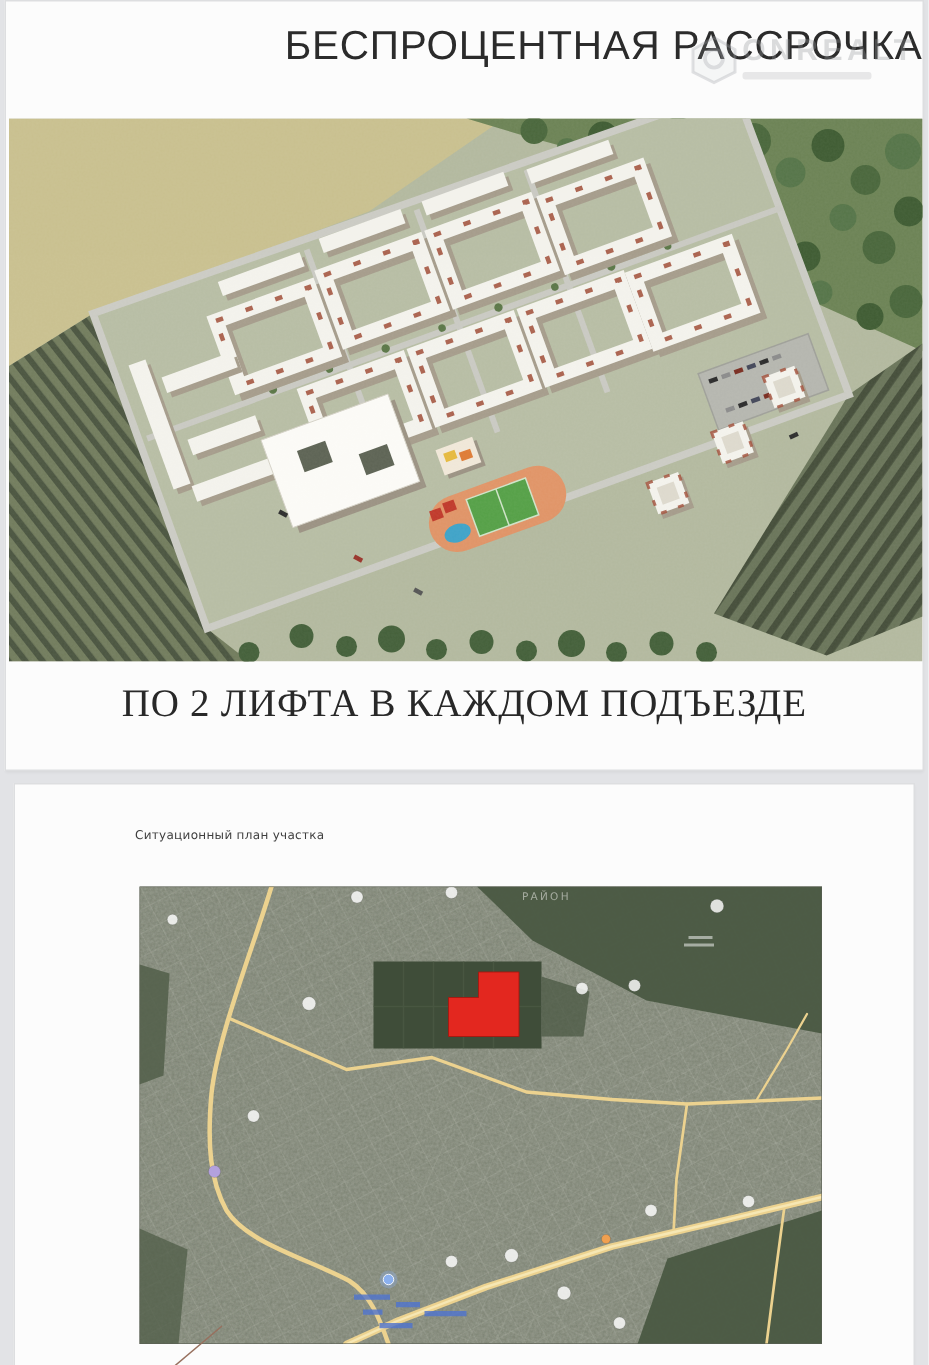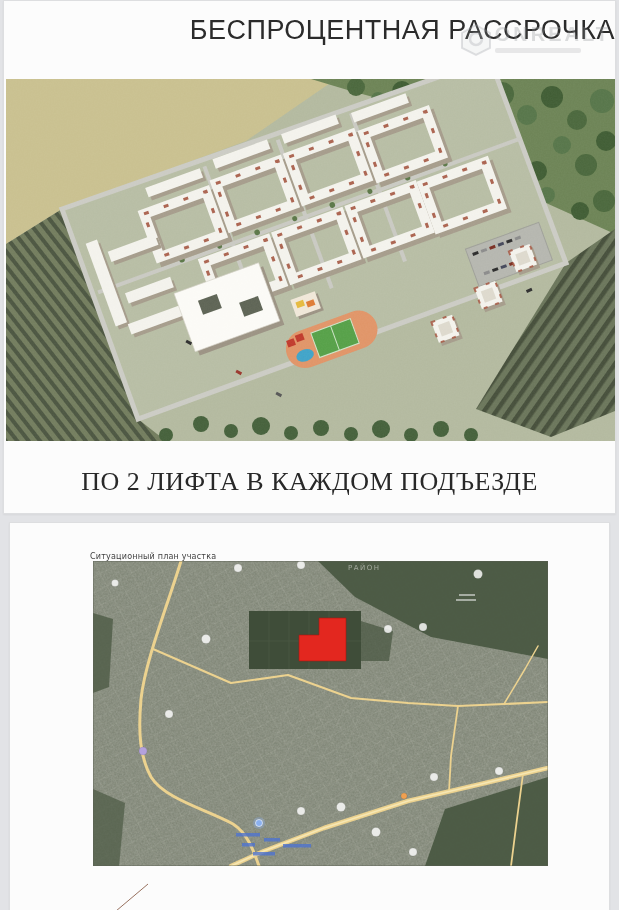--- a/index.html
+++ b/index.html
@@ -13,21 +13,21 @@
     box-sizing:border-box;box-shadow:0 1px 2px rgba(0,0,0,.05);
   }
   .card1{left:3px;top:0;width:613px;height:514px;}
   .card2{left:9px;top:522px;width:601px;height:400px;}
   .title1{
     position:absolute;top:14px;left:0;right:0;margin:0;text-align:right;
     font-size:27px;font-weight:400;letter-spacing:.5px;color:#2b2b2b;
     font-family:"Liberation Sans",sans-serif;
   }
   .title2{
-    position:absolute;top:450px;left:0;right:0;margin:16px;text-align:center;
+    position:absolute;top:450px;left:0;right:0;margin:3px;text-align:center;
     font-family:"Liberation Serif",serif;font-size:26px;font-weight:400;
     letter-spacing:.5px;color:#282828;
   }
   .watermark{
     position:absolute;top:22px;right:4px;display:flex;align-items:flex-start;
     pointer-events:none;
   }
   .wm-logo{width:32px;height:34px;margin-right:3px;opacity:.9;}
   .wm-text{
     display:block;font-size:20px;font-weight:bold;letter-spacing:3px;
@@ -36,21 +36,21 @@
   .wm-sub{
     display:block;height:5px;width:86px;border-radius:2px;
     background:rgba(148,151,156,.20);margin-top:3px;
   }
   .render-wrap{position:absolute;left:2px;top:78px;width:609px;height:362px;}
   .render-wrap svg,.map-wrap svg,.leader{display:block;}
   .plan-label{
     position:absolute;left:80px;top:29px;font-size:8px;color:#3e3e3e;
     letter-spacing:.2px;font-family:"DejaVu Sans",sans-serif;
   }
-  .map-wrap{position:absolute;left:83px;top:38px;width:455px;height:305px;}
+  .map-wrap{position:absolute;left:83px;top:68px;width:455px;height:305px;}
   .leader{position:absolute;left:100px;top:358px;width:46px;height:34px;}
 </style>
 </head>
 <body>
 
 <div class="page">
 
   <section class="card card1">
 
     <h1 class="title1">БЕСПРОЦЕНТНАЯ РАССРОЧКА</h1>

